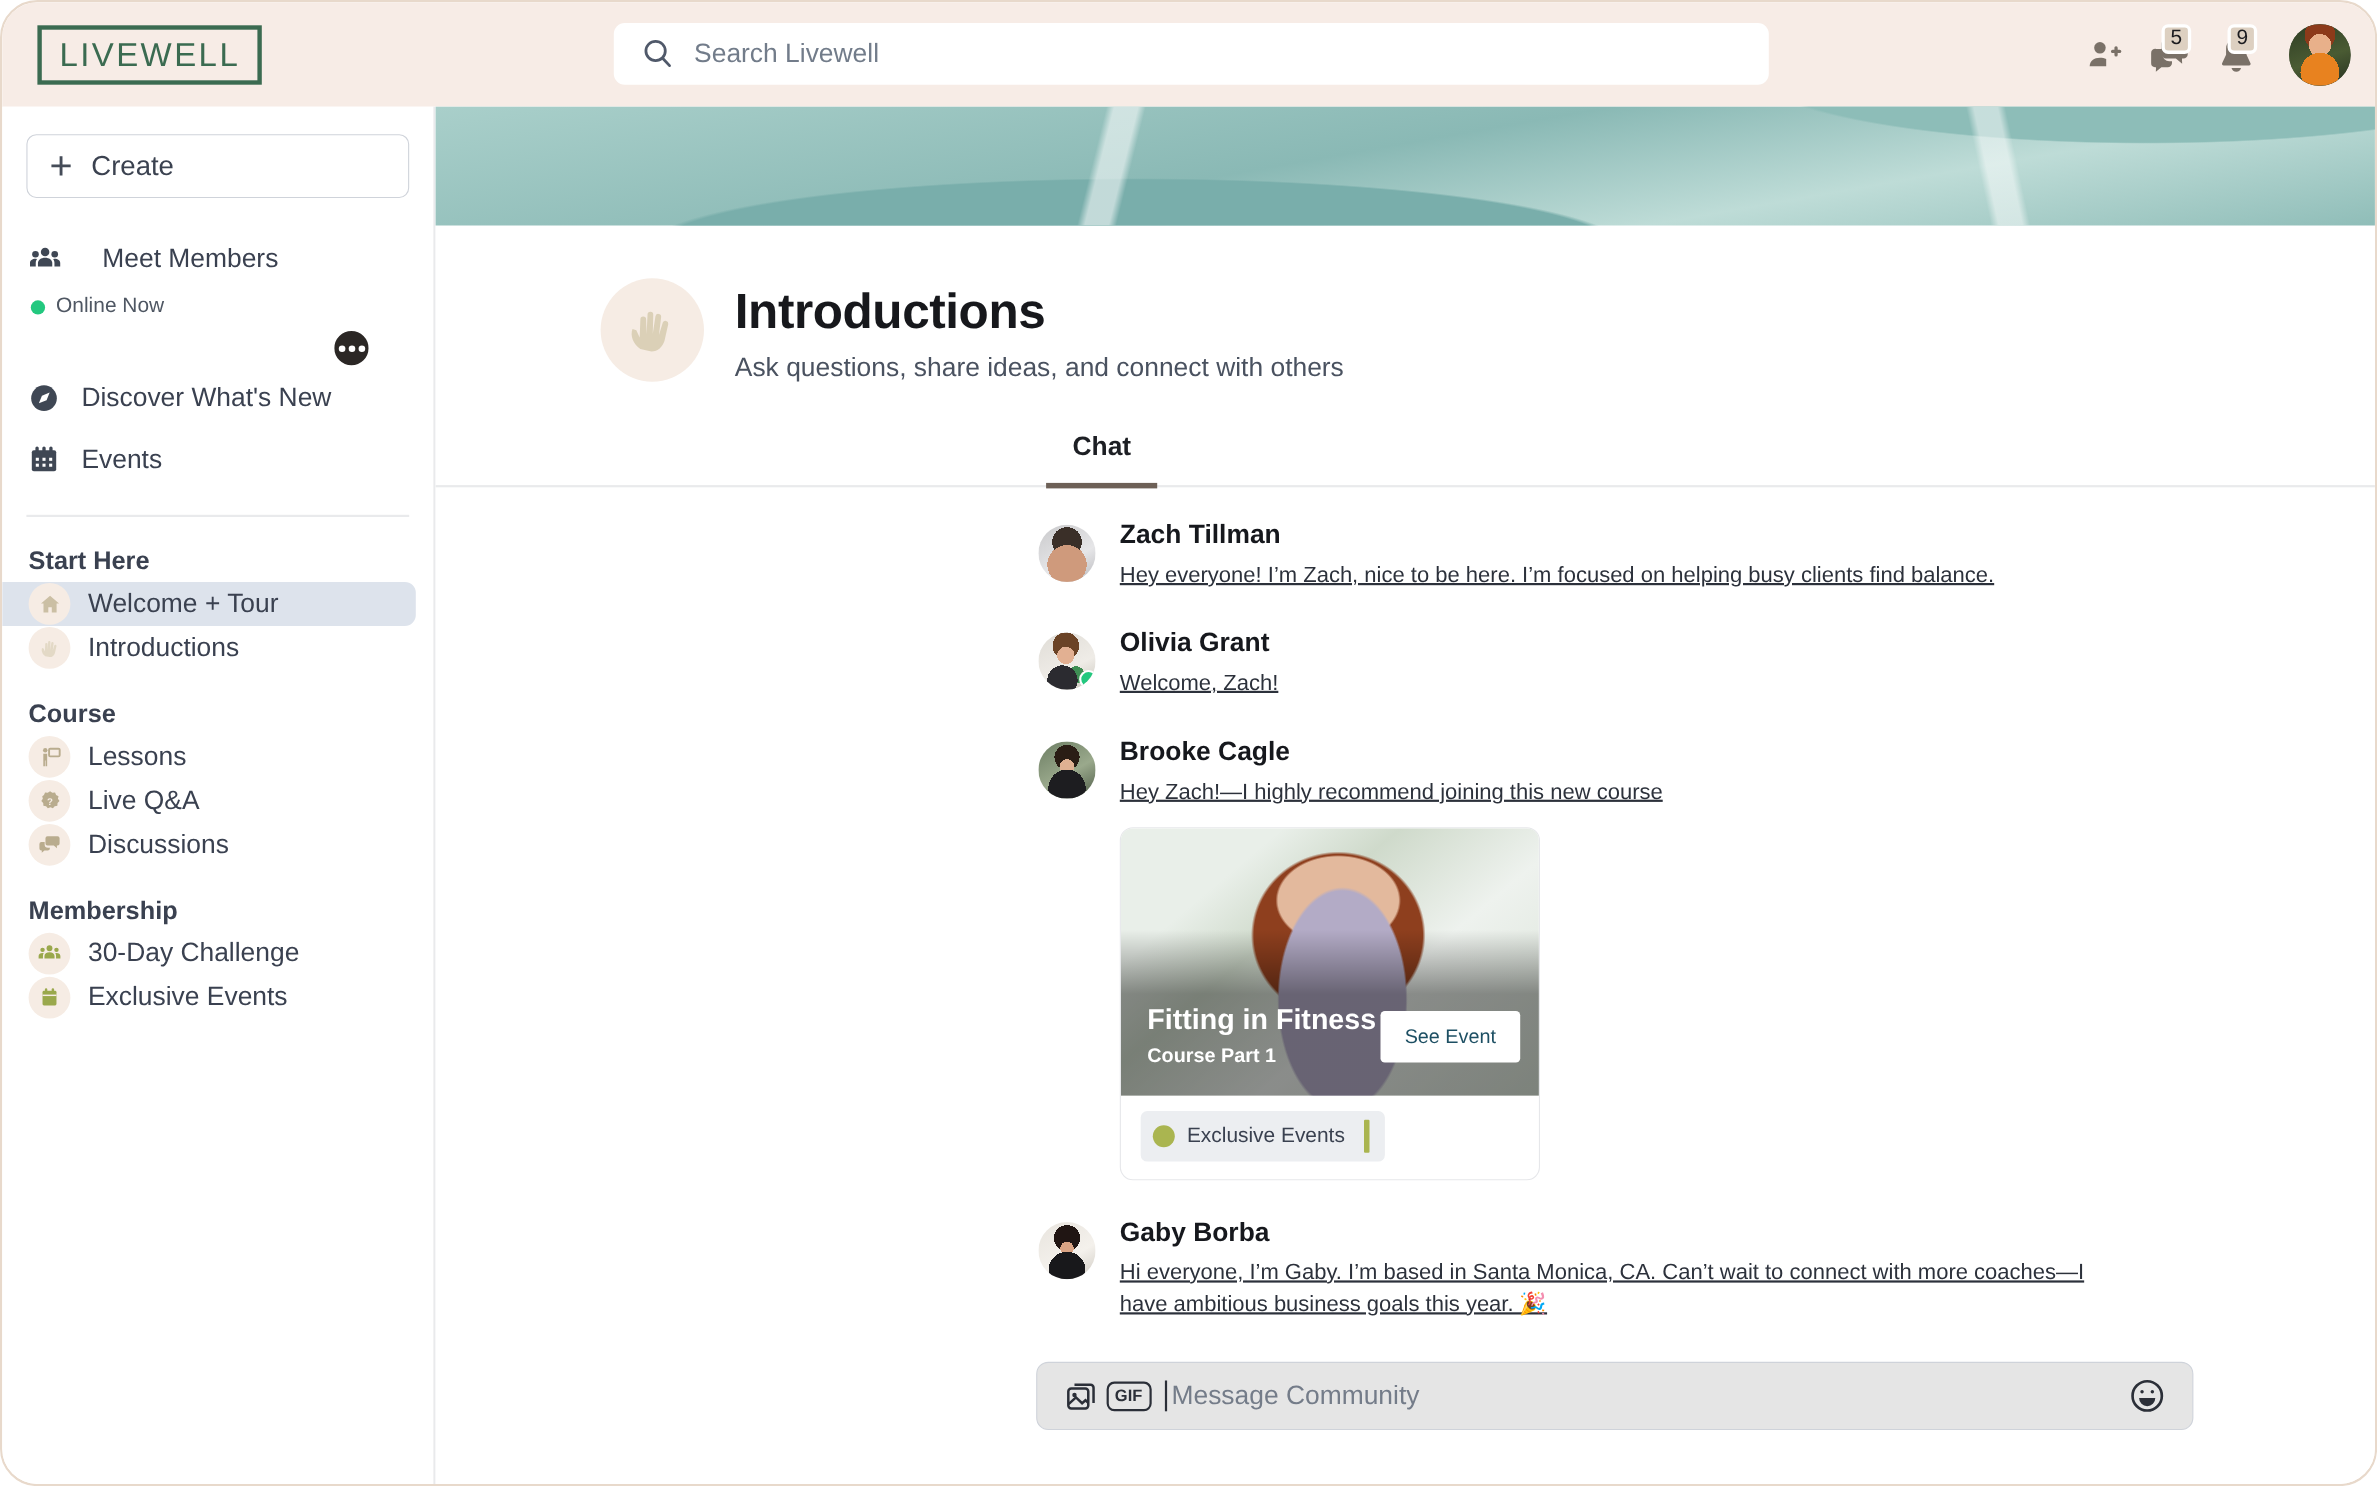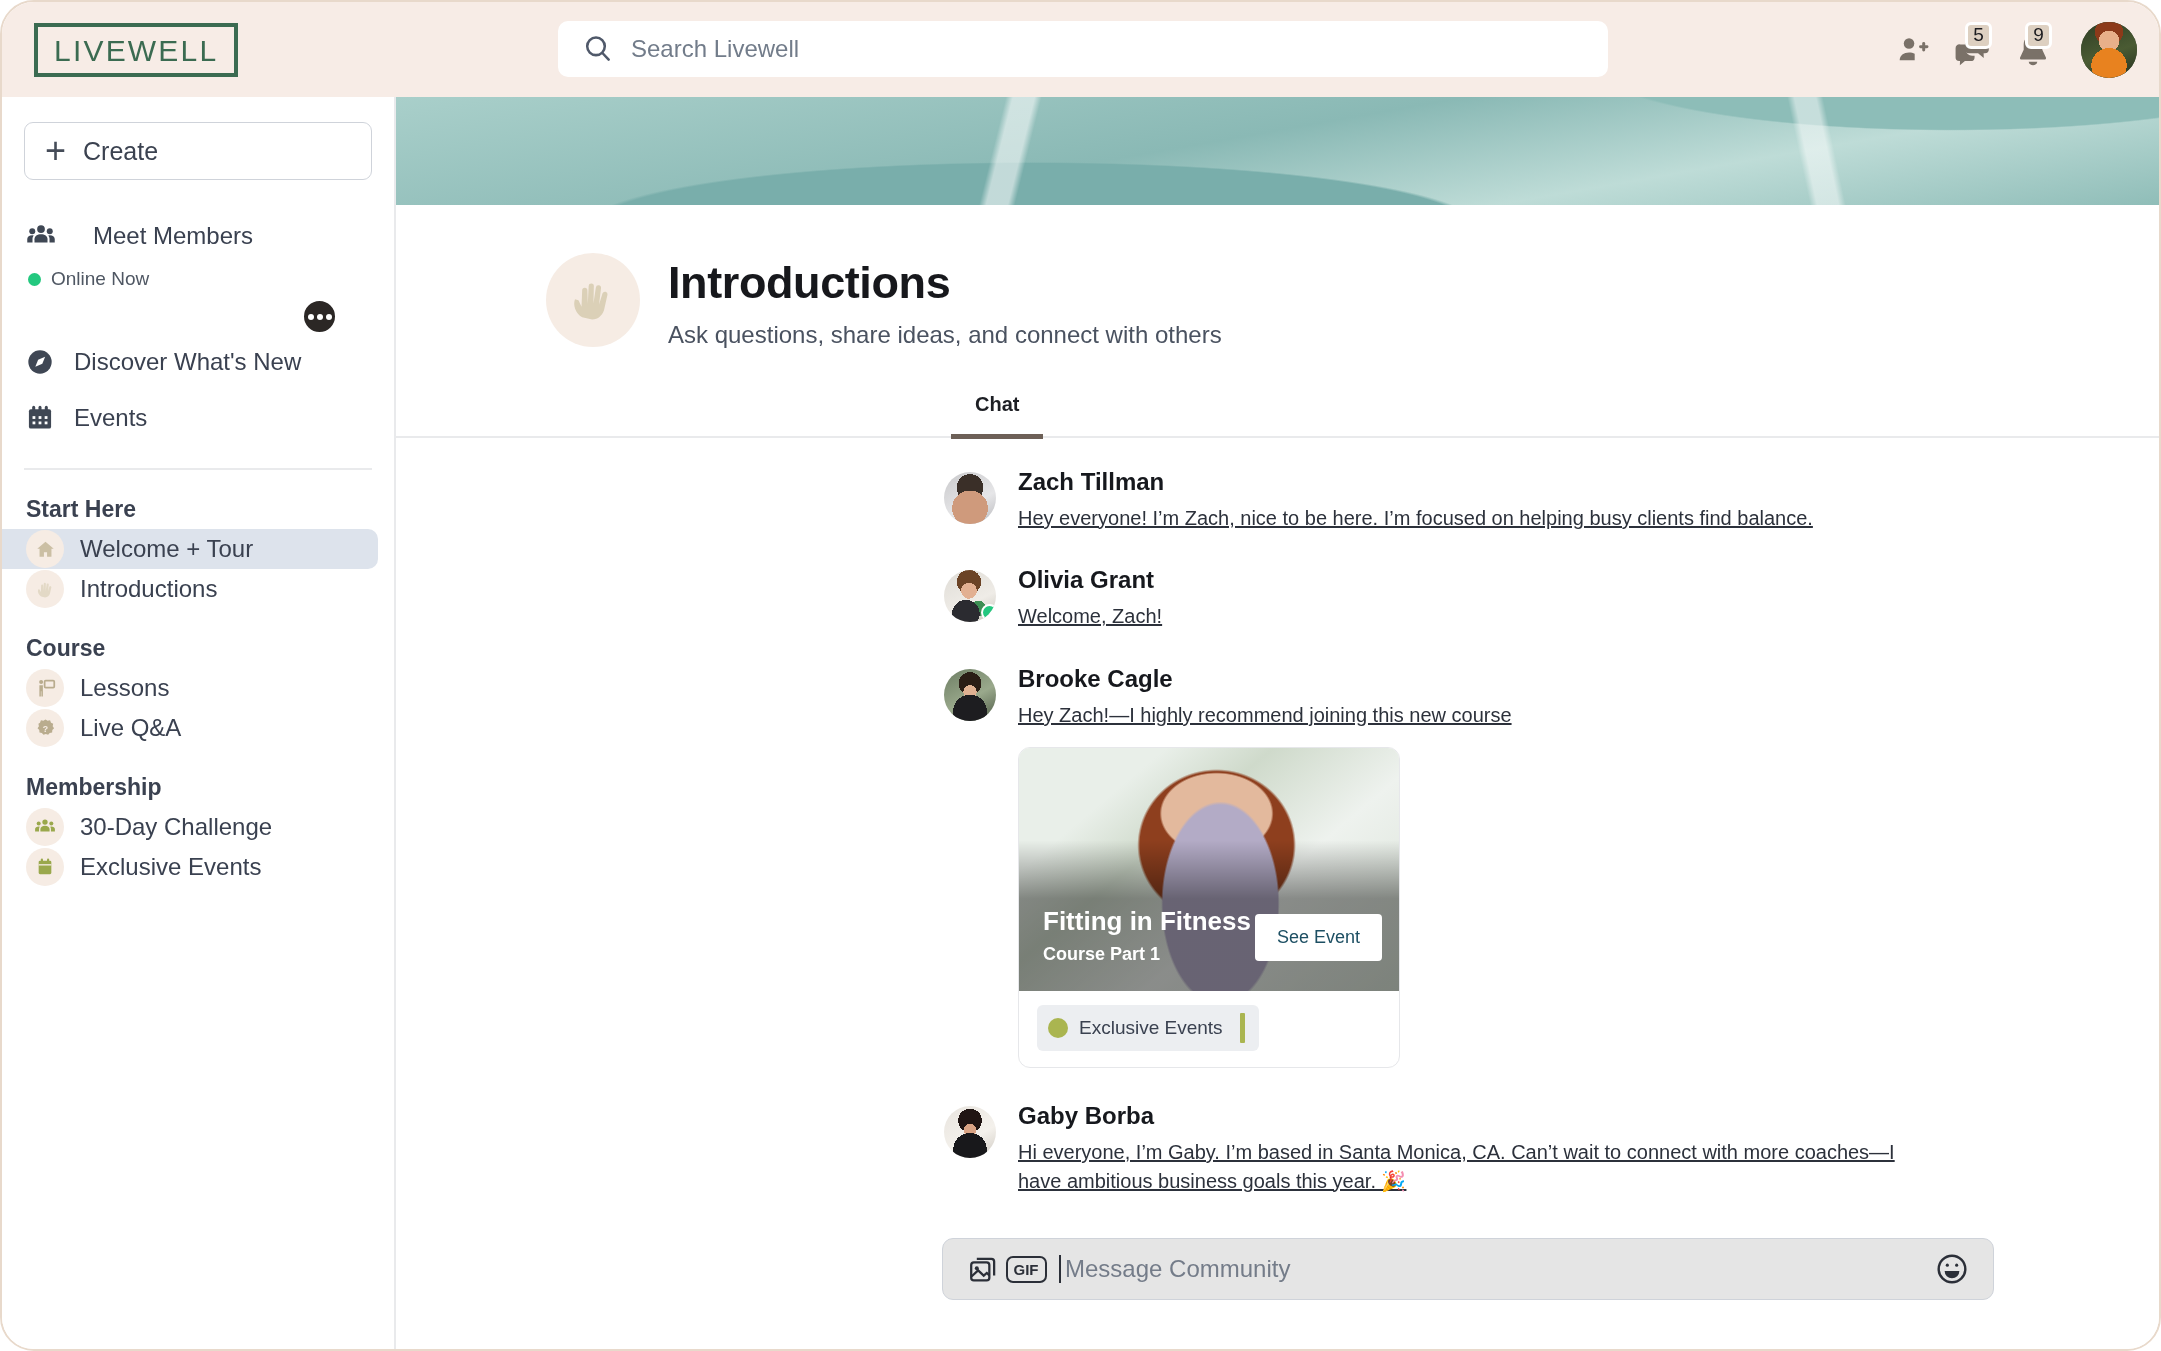--- a/index.html
+++ b/index.html
@@ -257,21 +257,21 @@
   .ch-title { font-size: 45px; font-weight: 700; color: #17181c; letter-spacing: -0.4px; }
   .ch-sub { font-size: 24px; color: #4a5260; margin-top: 12px; }
 
   .tabs {
     margin-top: 44px;
     border-bottom: 2px solid #e9eaec;
     display: flex;
     padding-left: 555px;
   }
   .tab {
-    font-size: 20px; color: #1d1f24; font-weight: 700;
+    font-size: 24px; color: #1d1f24; font-weight: 700;
     padding: 0 24px 18px 24px;
     border-bottom: 5px solid transparent;
     cursor: pointer;
     margin-bottom: -3px;
   }
   .tab.active { border-bottom-color: #6d6057; }
 
   .messages { padding: 30px 0 0 548px; }
   .msg { display: flex; margin-bottom: 34px; }
   .msg-av {
@@ -529,20 +529,29 @@
     <div class="chan-row">
       <span class="chan-ico">
         <svg width="21" height="21" viewBox="0 0 24 24" fill="#b9ac8e">
           <path d="M12 1.6 14.4 3l2.8-.3 1.1 2.6 2.5 1.3-.6 2.8 1.6 2.3-2 2-.2 2.8-2.8.5-1.8 2.2-2.6-1-2.7 1-1.8-2.2-2.8-.5-.2-2.8-2-2 1.6-2.3-.6-2.8L5.7 5.3 6.8 2.7 9.6 3z"></path>
           <text x="12" y="15.6" font-size="10" font-weight="700" fill="#f6ece4" text-anchor="middle" font-family="Liberation Sans">?</text>
         </svg>
       </span>
       <span class="chan-lbl">Live Q&amp;A</span>
     </div>
 
+    <div class="chan-row">
+      <span class="chan-ico">
+        <svg width="22" height="22" viewBox="0 0 24 24" fill="#b9ac8e">
+          <path d="M10 3.4h10a2 2 0 0 1 2 2v5.4a2 2 0 0 1-2 2h-.7l.1 2.6-3.1-2.6H10a2 2 0 0 1-2-2V5.4a2 2 0 0 1 2-2z"></path>
+          <path d="M6 9.2h1.2v2.4a3.3 3.3 0 0 0 3.3 3.3h1.9v.6a2.2 2.2 0 0 1-2.2 2.2H7l-2.7 2.2.1-2.2h-.3A2 2 0 0 1 2 15.7v-4.4a2 2 0 0 1 2-2z"></path>
+        </svg>
+      </span>
+      <span class="chan-lbl">Discussions</span>
+    </div>
 
     <div class="section-title">Membership</div>
 
     <div class="chan-row">
       <span class="chan-ico">
         <svg width="22" height="22" viewBox="0 0 24 24" fill="#9aa84c">
           <circle cx="12" cy="6.6" r="2.9"></circle>
             <circle cx="5.1" cy="8.2" r="2.2"></circle>
             <circle cx="18.9" cy="8.2" r="2.2"></circle>
           <path d="M12 10.6c-2.9 0-5 1.5-5 3.7v2.5h10v-2.5c0-2.2-2.1-3.7-5-3.7z"></path>

